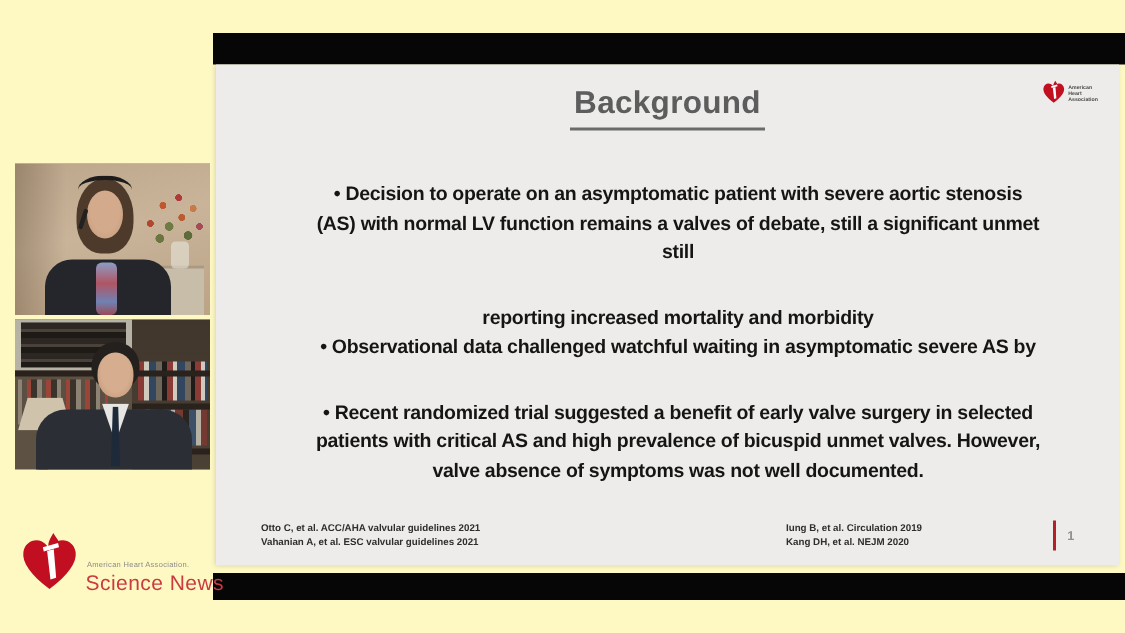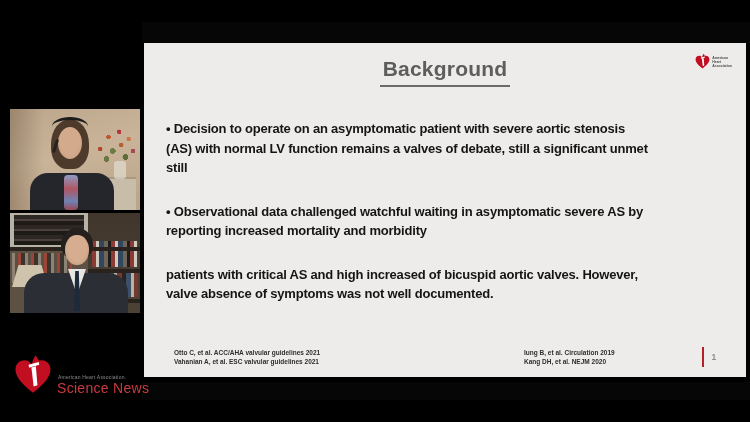--- a/index.html
+++ b/index.html
@@ -1,17 +1,17 @@
 <!DOCTYPE html>
 <html><head>
 <meta charset="utf-8">
 <style>
   html,body{margin:0;padding:0;background:#ffffff;}
   .stage{
-    position:relative;width:750px;height:422px;background:#000000;overflow:hidden;
+    position:relative;width:750px;height:422px;background:#fef9c3;overflow:hidden;
     font-family:"Liberation Sans", sans-serif;
   }
   
   .bar{position:absolute;background:#060606;}
   .bar.top{left:142px;top:22px;width:608px;height:21px;}
   .bar.bottom{left:142px;top:382px;width:608px;height:18px;}
 
   
   .slide{
     position:absolute;left:144px;top:43px;width:602px;height:334px;
@@ -22,21 +22,21 @@
   }
   .slide-title span{
     display:inline-block;font-size:21px;font-weight:bold;color:#5d5d5d;
     letter-spacing:.2px;border-bottom:2px solid #6b6b6b;padding:0 3px 4px 3px;
   }
   .bullets{
     position:absolute;left:22px;top:76px;width:572px;
     font-size:13px;font-weight:bold;color:#151515;line-height:19.5px;letter-spacing:-.2px;
   }
   .bullet{margin-bottom:24px;}
-  .bullet div{white-space:nowrap;}
+  .bullet div{white-space:nowrap;text-align:center;}
 
   .cite{
     position:absolute;font-size:6.5px;font-weight:bold;color:#2e2e2e;line-height:8.5px;
     letter-spacing:0;
   }
   .cite.left{left:30px;top:306px;}
   .cite.right{left:380px;top:306px;}
   .pagenum-wrap{position:absolute;left:558px;top:303px;height:22px;display:flex;align-items:center;}
   .pagenum-line{width:1.5px;height:20px;background:#b42025;margin-right:8px;}
   .pagenum{font-size:8.5px;color:#8f8f8f;font-weight:bold;}
@@ -144,25 +144,26 @@
       <span>Background</span>
     </div>
 
     <div class="bullets">
       <div class="bullet">
         <div>• Decision to operate on an asymptomatic patient with severe aortic stenosis</div>
         <div>(AS) with normal LV function remains a valves of debate, still a significant unmet</div>
         <div>still</div>
       </div>
       <div class="bullet">
+        <div>reporting increased mortality and morbidity</div>
         <div>• Observational data challenged watchful waiting in asymptomatic severe AS by</div>
-        <div>reporting increased mortality and morbidity</div>
       </div>
       <div class="bullet">
-        <div>patients with critical AS and high increased of bicuspid aortic valves. However,</div>
+        <div>• Recent randomized trial suggested a benefit of early valve surgery in selected</div>
+        <div>patients with critical AS and high prevalence of bicuspid unmet valves. However,</div>
         <div>valve absence of symptoms was not well documented.</div>
       </div>
     </div>
 
     <div class="cite left">
       <div>Otto C, et al. ACC/AHA valvular guidelines 2021</div>
       <div>Vahanian A, et al. ESC valvular guidelines 2021</div>
     </div>
     <div class="cite right">
       <div>Iung B, et al. Circulation 2019</div>

